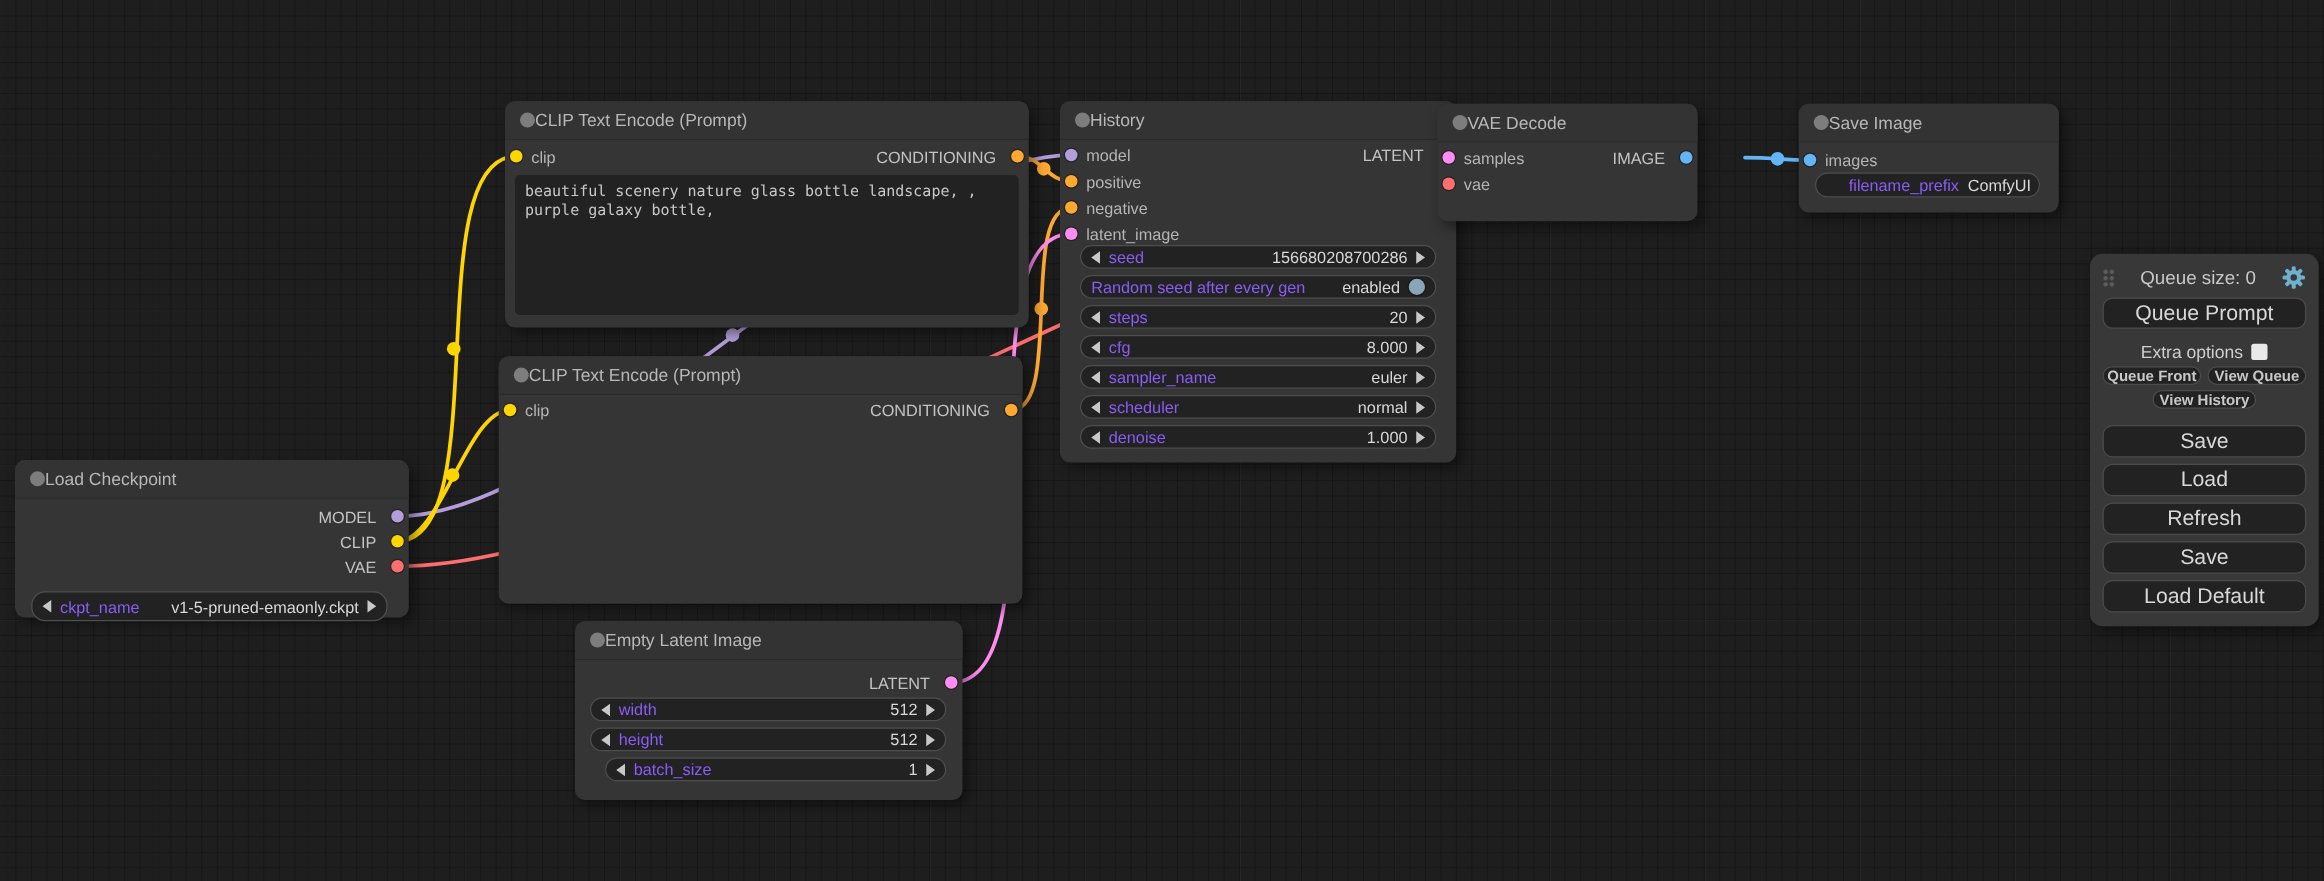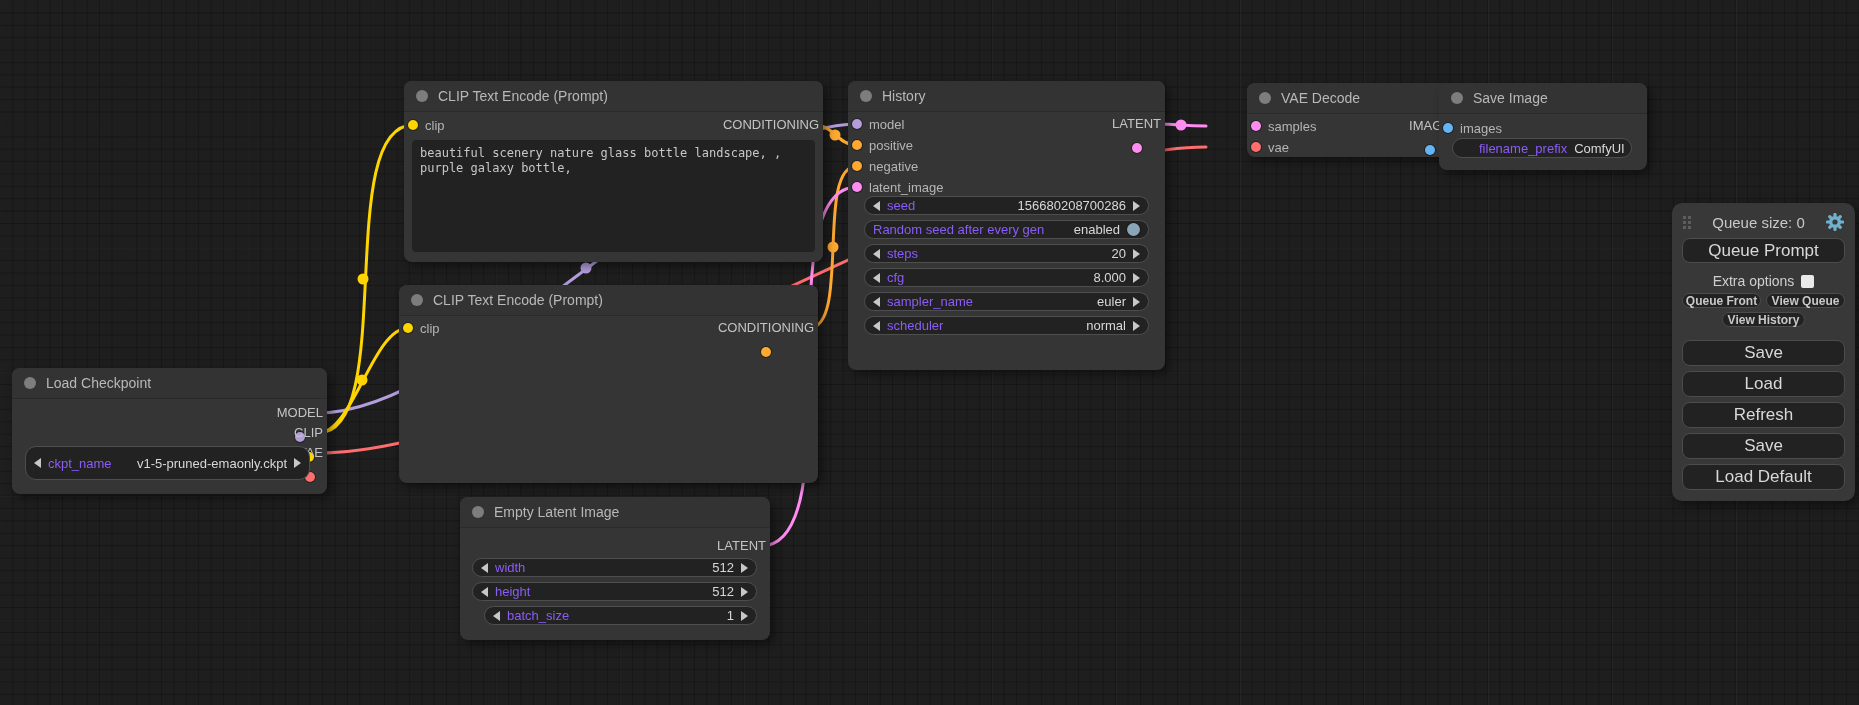--- a/index.html
+++ b/index.html
@@ -14,28 +14,28 @@
     background-size:124px 124px,124px 124px,12.4px 12.4px,12.4px 12.4px;
     font-family:"Liberation Sans",sans-serif;
   }
   .wires{position:absolute;left:0;top:0;}
   .wires path{fill:none;stroke-width:3;stroke-linecap:round;}
   .node{
     position:absolute;background:#353535;border-radius:8px;
     box-shadow:4px 4px 10px rgba(0,0,0,0.45);
   }
   .ntitle{
-    height:30px;display:flex;align-items:center;gap:10px;padding:0 12px;
+    height:30px;display:flex;align-items:center;padding:0 12px;
     background:#333333;border-bottom:1px solid #2a2a2a;border-radius:8px 8px 0 0;
     color:#b8b8b8;font-size:14px;white-space:nowrap;overflow:hidden;
   }
   .ndot{width:12px;height:12px;border-radius:50%;background:#7d7d7d;flex:0 0 auto;}
   .slot{position:absolute;display:flex;align-items:center;gap:7px;height:16px;}
   .slot.in{left:4px;}
-  .slot.out{right:4px;flex-direction:column;gap:12px;}
+  .slot.out{right:4px;gap:12px;}
   .sdot{width:10px;height:10px;border-radius:50%;box-shadow:0 0 0 1px rgba(0,0,0,0.35);flex:0 0 auto;}
   .slabel{color:#b5b5b5;font-size:13px;white-space:nowrap;}
   .slot.out .slabel{color:#c3c3c3;}
   .widget{
     position:absolute;height:19px;background:#222222;border:1px solid #4e4e4e;
     border-radius:10px;display:flex;align-items:center;gap:7px;padding:0 8px;
     box-sizing:border-box;font-size:13px;white-space:nowrap;
   }
   .wlabel{color:#8b5cf6;}
   .wvalue{margin-left:auto;color:#d8d8d8;}
@@ -103,21 +103,21 @@
       <span class="sdot" style="background-color: rgb(179, 157, 219);"></span>
     </div>
     <div class="slot out" style="top:57px">
       <span class="slabel">CLIP</span>
       <span class="sdot" style="background-color: rgb(255, 213, 0);"></span>
     </div>
     <div class="slot out" style="top:77px">
       <span class="slabel">VAE</span>
       <span class="sdot" style="background-color: rgb(255, 110, 110);"></span>
     </div>
-    <div class="widget" style="top:78px;left:13px;right:17px;height:34px;border-radius:11px">
+    <div class="widget" style="top:105px;left:13px;right:17px;height:24px;border-radius:11px">
       <span class="arr arr-l"></span>
       <span class="wlabel">ckpt_name</span>
       <span class="wvalue">v1-5-pruned-emaonly.ckpt</span>
       <span class="arr arr-r"></span>
     </div>
   </div>
 
   <div class="node" style="left:404px;top:81px;width:419px;height:181px">
     <div class="ntitle">
       <span class="ndot"></span>
@@ -203,20 +203,26 @@
       <span class="wlabel">scheduler</span>
       <span class="wvalue">normal</span>
       <span class="arr arr-r"></span>
     </div>
     <div class="widget" style="top:211px;left:16px;right:16px">
       <span class="arr arr-l"></span>
       <span class="wlabel">sampler_name</span>
       <span class="wvalue">euler</span>
       <span class="arr arr-r"></span>
     </div>
+    <div class="widget" style="top:259px;left:16px;right:16px">
+      <span class="arr arr-l"></span>
+      <span class="wlabel">denoise</span>
+      <span class="wvalue">1.000</span>
+      <span class="arr arr-r"></span>
+    </div>
   </div>
 
   <div class="node" style="left:460px;top:497px;width:310px;height:143px">
     <div class="ntitle">
       <span class="ndot"></span>
       <span>Empty Latent Image</span>
     </div>
     <div class="slot out" style="top:41px">
       <span class="slabel">LATENT</span>
       <span class="sdot" style="background-color: rgb(255, 140, 240);"></span>
@@ -234,21 +240,21 @@
       <span class="arr arr-r"></span>
     </div>
     <div class="widget" style="top:109px;left:24px;right:13px">
       <span class="arr arr-l"></span>
       <span class="wlabel">batch_size</span>
       <span class="wvalue">1</span>
       <span class="arr arr-r"></span>
     </div>
   </div>
 
-  <div class="node" style="left:1247px;top:83px;width:208px;height:74px">
+  <div class="node" style="left:1150px;top:83px;width:208px;height:94px">
     <div class="ntitle">
       <span class="ndot"></span>
       <span>VAE Decode</span>
     </div>
     <div class="slot in" style="top:35px">
       <span class="sdot" style="background-color: rgb(255, 140, 240);"></span>
       <span class="slabel">samples</span>
     </div>
     <div class="slot in" style="top:56px">
       <span class="sdot" style="background-color: rgb(255, 110, 110);"></span>

